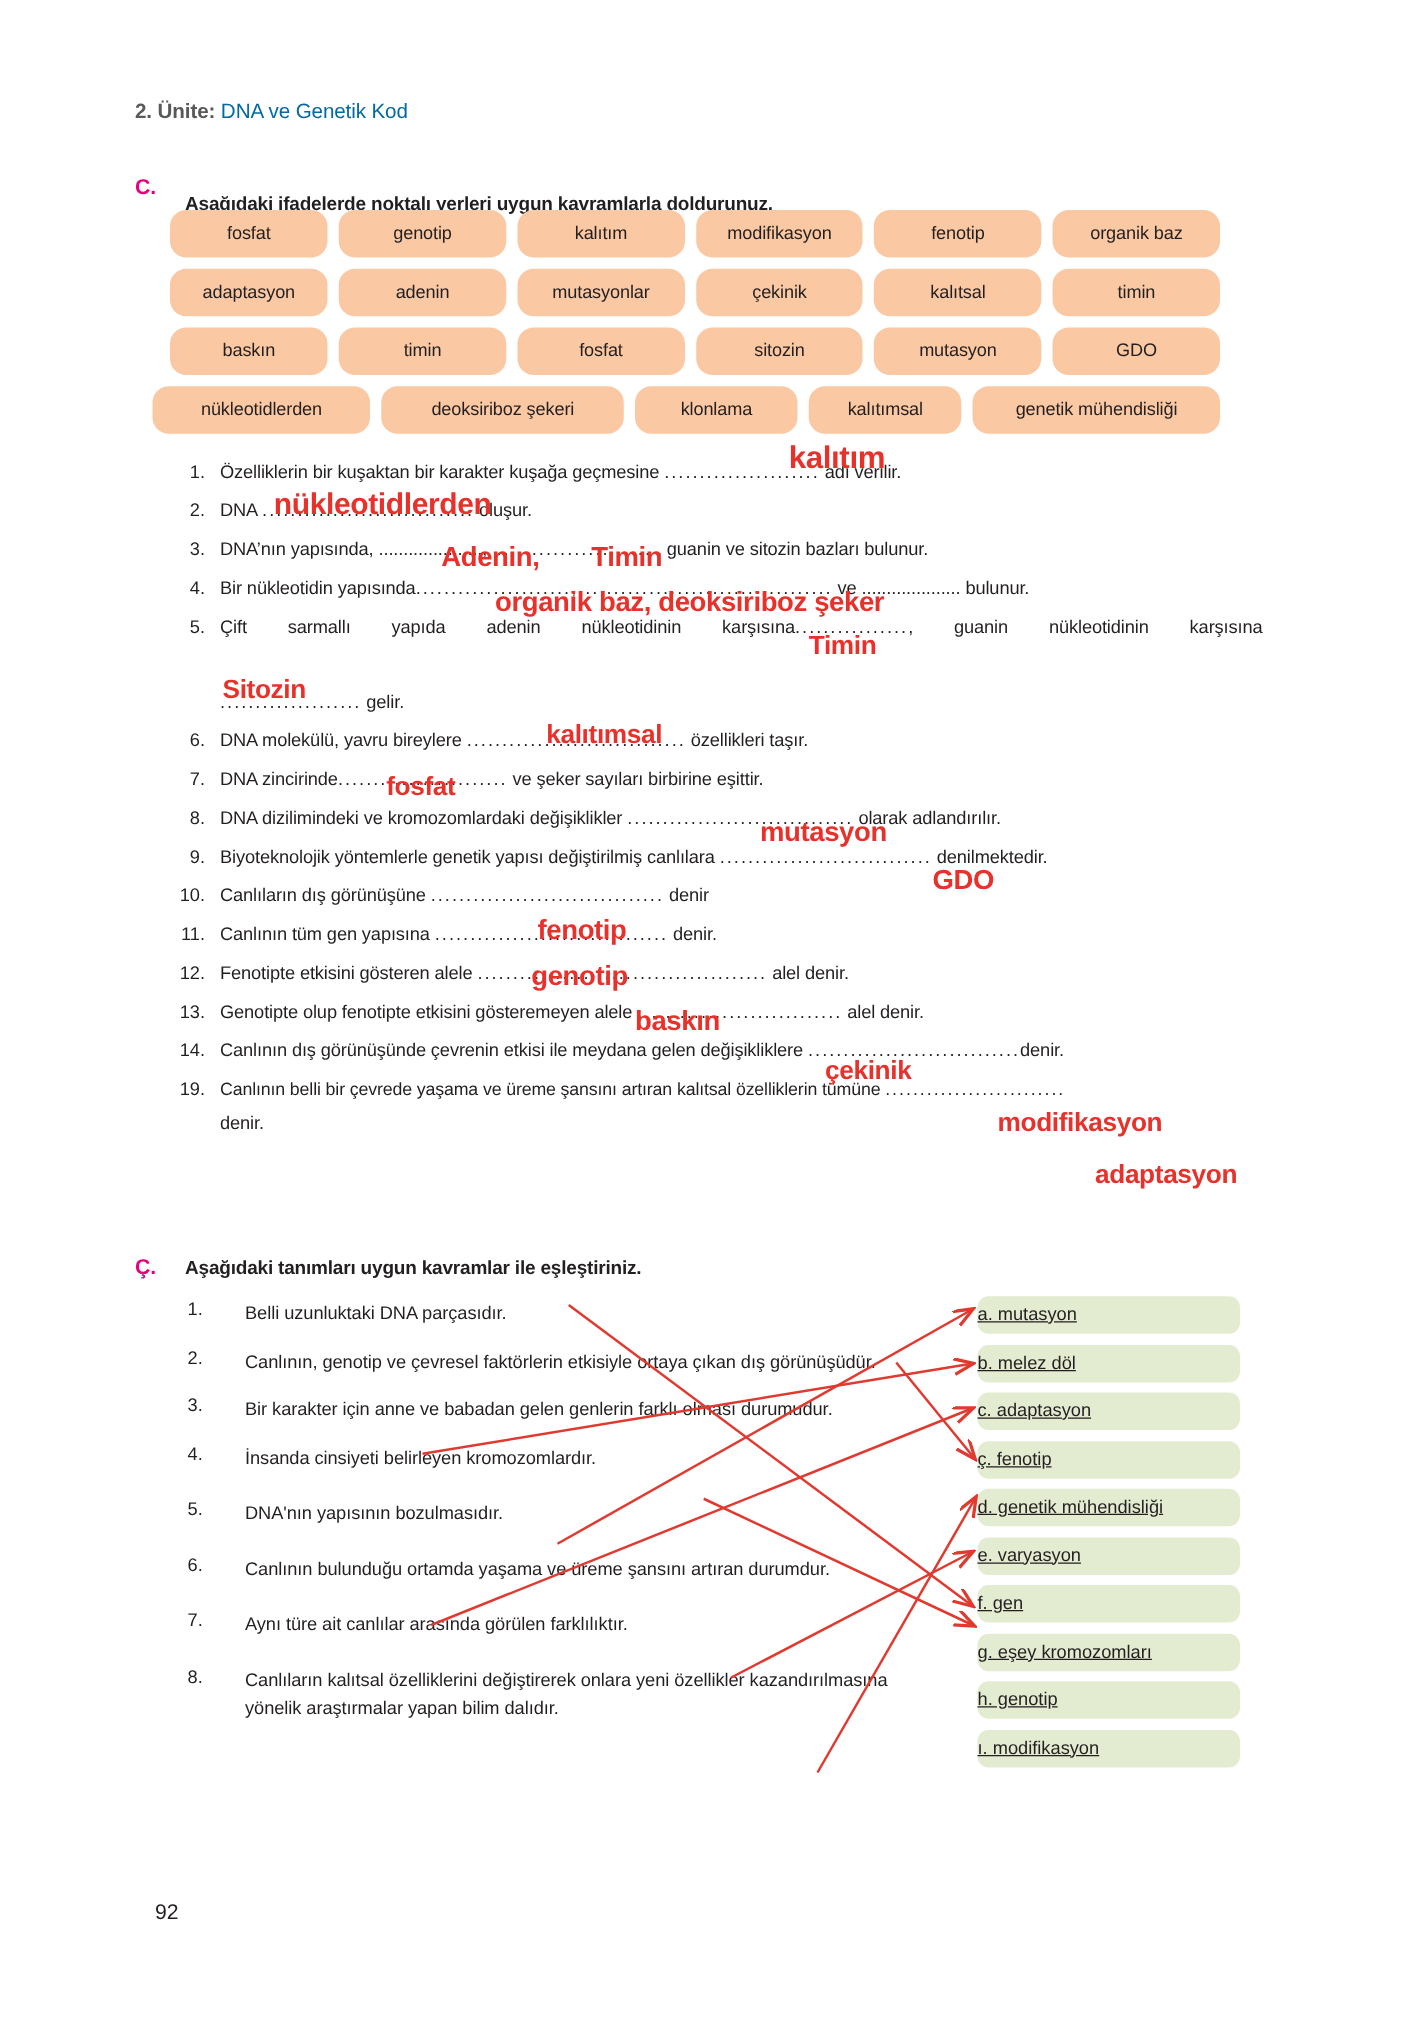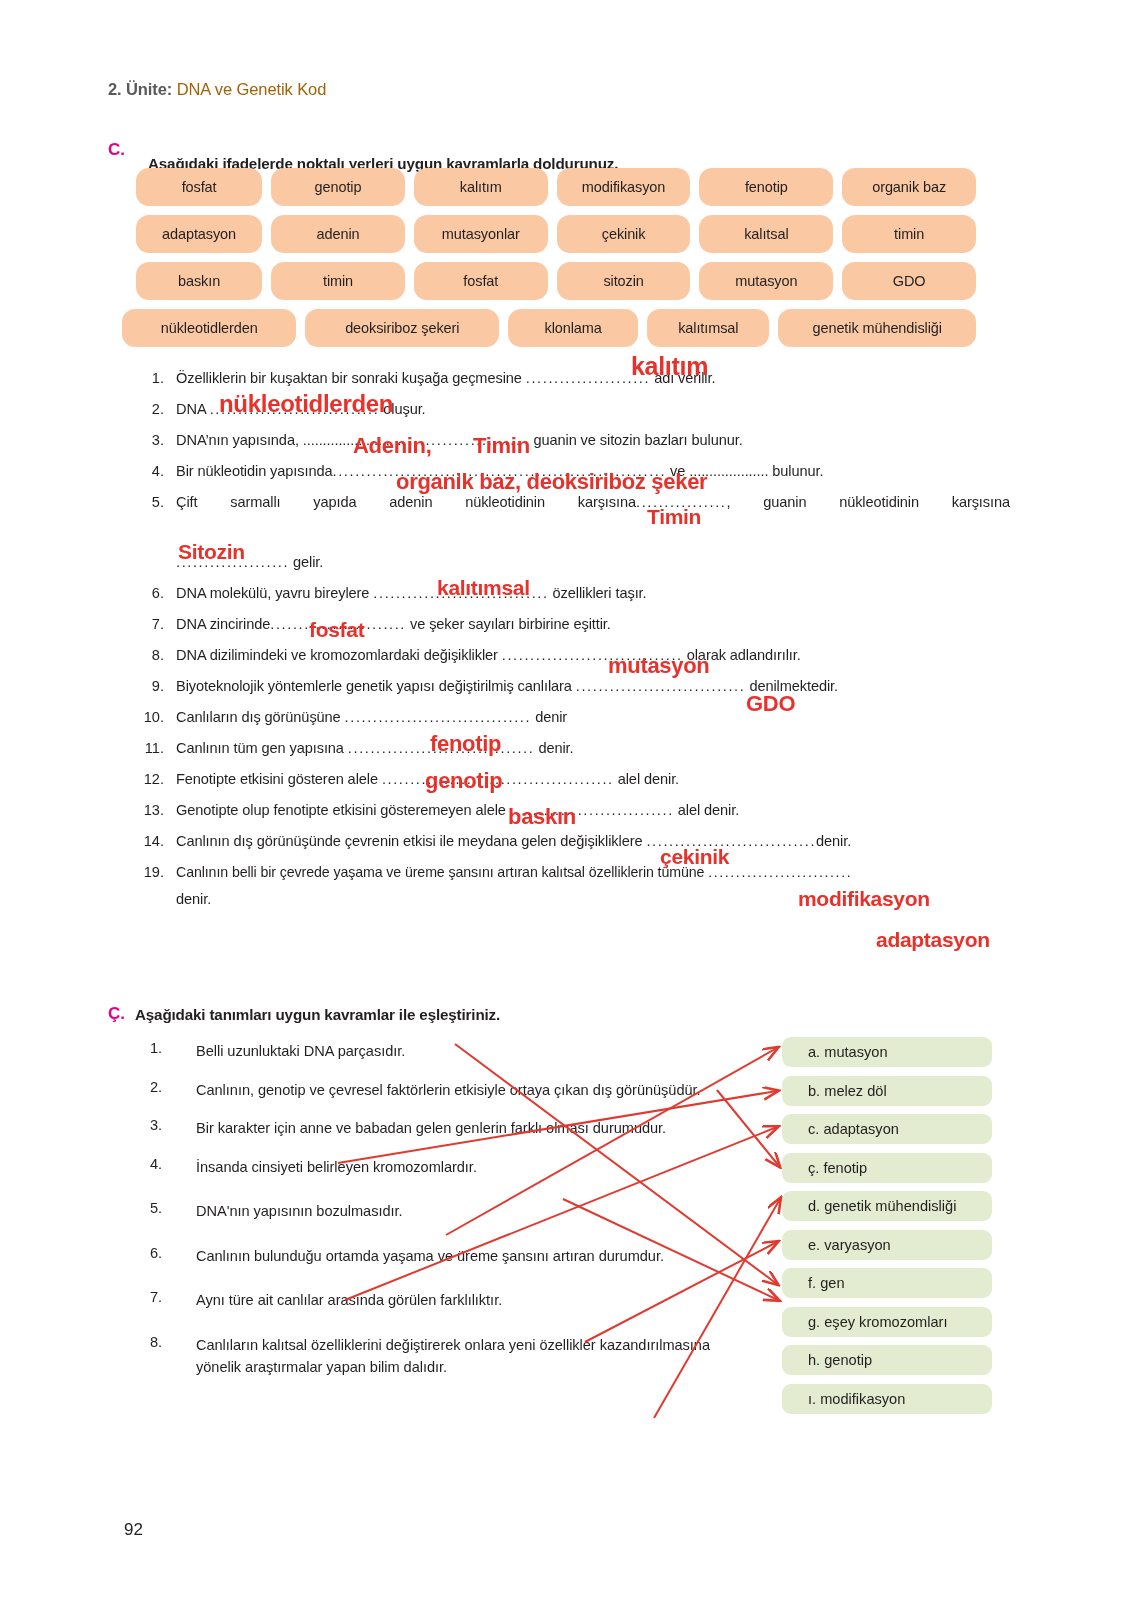--- a/index.html
+++ b/index.html
@@ -29,21 +29,21 @@
     top: 80px;
     font-size: 16.5px;
     letter-spacing: -0.1px;
     white-space: nowrap;
   }
   .unit-header .unit-num {
     font-weight: bold;
     color: #58595b;
   }
   .unit-header .unit-title {
-    color: #a16207;
+    color: #0369a1;
   }
 
   
   .section-letter {
     position: absolute;
     font-weight: bold;
     font-size: 17px;
     color: #e6007e;
   }
   .section-title {
@@ -166,26 +166,27 @@
     left: 782px;
     top: 1037px;
     width: 210px;
   }
   .mr-chip {
     background: #e3ebd0;
     border-radius: 9px;
     height: 30px;
     display: flex;
     align-items: center;
-    padding-left: 26px;
+    padding-left: 0;
     margin-bottom: 8.5px;
     font-size: 14.6px;
     color: #231f20;
     white-space: nowrap;
     box-sizing: border-box;
+    text-decoration: underline;
   }
 
   
   .connectors {
     position: absolute;
     left: 0;
     top: 0;
     width: 1133px;
     height: 1615px;
     pointer-events: none;
@@ -245,21 +246,21 @@
       <div class="wb-chip" style="width:134px">klonlama</div>
       <div class="wb-chip" style="width:126px">kalıtımsal</div>
       <div class="wb-chip" style="width:204px">genetik mühendisliği</div>
     </div>
   </div>
 
   <div class="fill-list">
 
     <div class="fill-item">
       <div class="fi-num">1.</div>
-      <div class="fi-text"><span>Özelliklerin bir kuşaktan bir sonraki kuşağa geçmesine </span><span class="dots">......................</span><span> adı verilir.</span></div>
+      <div class="fi-text"><span>Özelliklerin bir kuşaktan bir karakter kuşağa geçmesine </span><span class="dots">......................</span><span> adı verilir.</span></div>
     </div>
 
     <div class="fill-item">
       <div class="fi-num">2.</div>
       <div class="fi-text"><span>DNA </span><span class="dots">..............................</span><span> oluşur.</span></div>
     </div>
 
     <div class="fill-item">
       <div class="fi-num">3.</div>
       <div class="fi-text"><span>DNA’nın yapısında, .....................</span><span class="dots">, ......................</span><span> , guanin ve sitozin bazları bulunur.</span></div>
@@ -347,21 +348,21 @@
   <div class="hand" style="left:608px; top:653px; font-size:22px;">mutasyon</div>
   <div class="hand" style="left:746px; top:691px; font-size:22px;">GDO</div>
   <div class="hand" style="left:430px; top:731px; font-size:22px;">fenotip</div>
   <div class="hand" style="left:425px; top:768px; font-size:22px;">genotip</div>
   <div class="hand" style="left:508px; top:804px; font-size:22px;">baskın</div>
   <div class="hand" style="left:660px; top:845px; font-size:21px;">çekinik</div>
   <div class="hand" style="left:798px; top:887px; font-size:21px;">modifikasyon</div>
   <div class="hand" style="left:876px; top:928px; font-size:21px;">adaptasyon</div>
 
   <div class="section-letter" style="left:108px; top:1004px;">Ç.</div>
-  <div class="section-title" style="left:135px; top:1006px;">Aşağıdaki tanımları uygun kavramlar ile eşleştiriniz.</div>
+  <div class="section-title" style="left:148px; top:1006px;">Aşağıdaki tanımları uygun kavramlar ile eşleştiriniz.</div>
 
   <div class="match-left">
     <div class="ml-item">
       <div class="ml-num">1.</div>
       <div class="ml-text">Belli uzunluktaki DNA parçasıdır.</div>
     </div>
     <div class="ml-item">
       <div class="ml-num">2.</div>
       <div class="ml-text">Canlının, genotip ve çevresel faktörlerin etkisiyle ortaya çıkan dış görünüşüdür.</div>
     </div>

